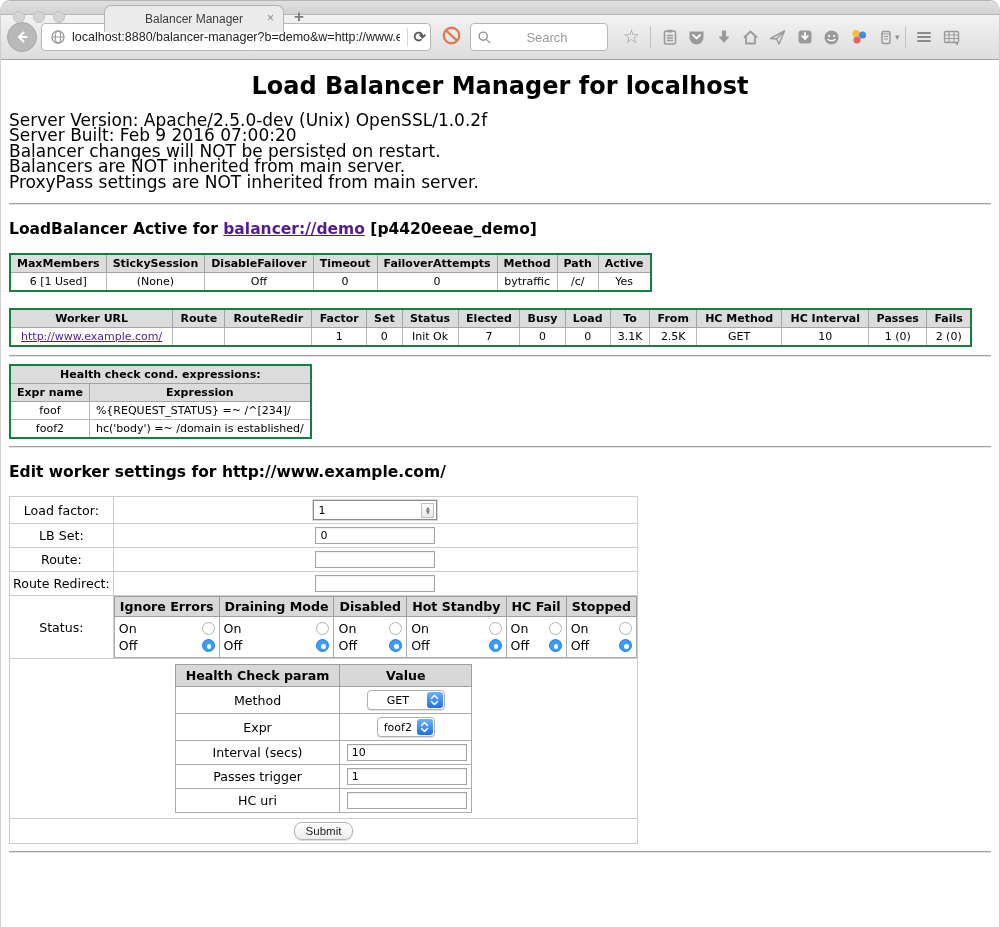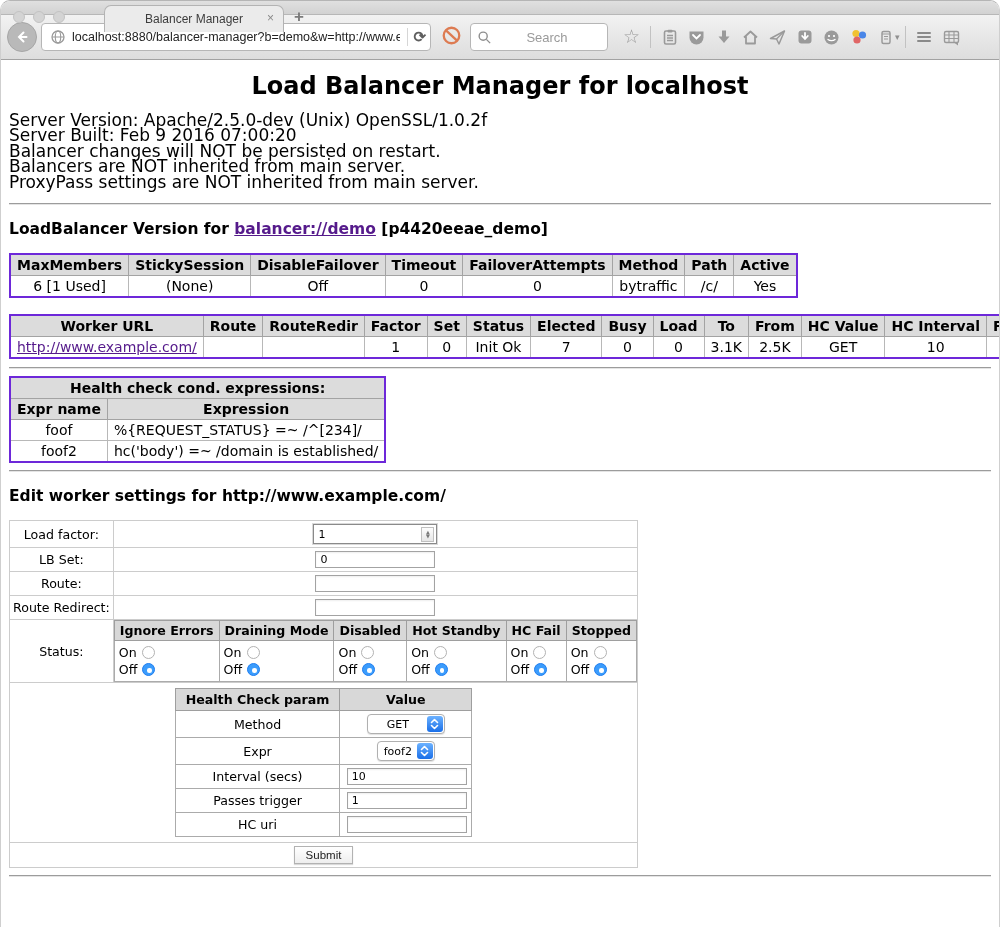--- a/index.html
+++ b/index.html
@@ -46,21 +46,21 @@
   
   .content { background:#fff; padding:0 8px 30px 8px; color:#000; }
   h1.page-title { font-size:24px; margin:12px 0 13px 0; font-weight:bold;text-align:center; }
   .server-info div { font-size:17px; line-height:15.4px; }
   .server-info { margin-bottom:13px; }
   hr.rule { border:none; height:2px; background:#9c9c9c; border-bottom:1px solid #e4e4e4; margin:7px 0; }
   h3.sect { font-size:15.5px; margin:15px 0 15px 0; font-weight:bold; }
   a.vlink { color:#551a8b; text-decoration:underline; font-weight:bold; }
   a.wlink { color:#551a8b; text-decoration:underline; }
 
-  table.dtable { border-collapse:collapse; border:2px solid #6d28d9; font-size:14px; margin-bottom:16px; }
+  table.dtable { border-collapse:collapse; border:2px solid #15803d; font-size:11px; margin-bottom:16px; }
   table.dtable th { background:#dcdcdc; font-weight:bold; padding:2px 6px; border:1px solid #a3a3a3; white-space:nowrap; }
   table.dtable td { padding:2px 6px; border:1px solid #b8b8b8; text-align:center; white-space:nowrap; background:#fff; }
   table.worker { width:963px; margin-bottom:8px; }
   table.expr td.exprtxt { text-align:left; }
   table.expr { margin-top:7px; margin-bottom:1px; }
 
   
   table.ftable { border-collapse:collapse; border:1px solid #b9b9b9; width:564px; font-size:12.6px; }
   table.ftable > tbody > tr > td { border:1px solid #cccccc; padding:3px; }
   td.flabel { text-align:center; width:101px; white-space:nowrap; }
@@ -68,42 +68,42 @@
   .txt { font:11px "DejaVu Sans",sans-serif; border:1px solid #a3a3a3; height:17px; width:120px; padding:1px 4px; background:#fff; box-shadow:inset 0 1px 2px rgba(0,0,0,0.07); }
   .numwrap { display:inline-flex; align-items:center; width:124px; height:20px; border:1px solid #8a8a8a; box-shadow:0 0 0 1px #d9d9d9; background:#fff; padding-right:2px; }
   .numwrap input { border:none; outline:none; flex:1; font:11px "DejaVu Sans",sans-serif; padding:0 4px; min-width:0; }
   .spinner { width:13px; height:15px; border:1px solid #c0c0c0; background:linear-gradient(#fdfdfd,#e6e6e6);
              display:flex; flex-direction:column; align-items:center; justify-content:center; color:#777; }
   .spinner span { font-size:5px; line-height:4.5px; }
 
   table.stable { border-collapse:collapse; width:100%; font-size:12.6px; }
   table.stable th { background:#d8d8d8; border:1px solid #9e9e9e; padding:2px 5px; white-space:nowrap; }
   table.stable td { border:1px solid #ababab; padding:3px 4px; text-align:center; background:#fff; }
-  .radline { display:flex; align-items:center; justify-content:flex-start; gap:5px; height:17px; }
+  .radline { display:flex; align-items:center; justify-content:space-between; gap:5px; height:17px; }
   .radlabel { font-size:12.6px; }
   .radio { display:inline-block; width:13px; height:13px; border-radius:50%; background:#fff; border:1px solid #b2b2b2; position:relative; }
   .radio.checked { background:#3b9cfc; border-color:#1f7ef0; }
   .radio.checked::after { content:""; position:absolute; left:4px; top:4px; width:4.5px; height:4.5px; border-radius:50%; background:#fff; }
 
   table.htable { border-collapse:collapse; border:1px solid #9e9e9e; margin:2px auto; font-size:12.6px; }
   table.htable th { background:#d8d8d8; border:1px solid #9e9e9e; padding:3px 10px; white-space:nowrap; }
   table.htable td { border:1px solid #ababab; padding:3px; text-align:center; background:#fff; }
   td.hlabel { width:140px; }
   td.hval { width:132px; text-align:left; }
   td.hval .txt { margin-left:2px; }
   td.hval.ctr { text-align:center; }
 
   .mac-select { display:inline-flex; align-items:center; height:20px; border:1px solid #b0b0b0; border-radius:4px;
                 background:#fff; box-shadow:0 1px 1px rgba(0,0,0,0.12); padding:1px; vertical-align:middle; }
   .selval { flex:1; text-align:center; font-size:11px; padding:0 4px; }
   .selcap { width:16px; height:16px; border-radius:3px; background:linear-gradient(#6cb2ff,#1a6fe8);
             display:flex; align-items:center; justify-content:center; flex:none; }
 
   .submit-row { text-align:center; }
-  .btn { font:11.5px "Liberation Sans",sans-serif; color:#222; padding:2px 11px; border:1px solid #b2b2b2; border-radius:0;
+  .btn { font:11.5px "Liberation Sans",sans-serif; color:#222; padding:2px 11px; border:1px solid #b2b2b2; border-radius:8px;
          background:linear-gradient(#ffffff,#eeeeee); box-shadow:0 1px 1px rgba(0,0,0,0.15); }
   .endrule { margin-top:13px; }
 </style>
 </head>
 <body>
 
 <div class="window">
 
   <div class="tabbar">
     <div class="lights">
@@ -243,21 +243,21 @@
     <div class="server-info">
       <div>Server Version: Apache/2.5.0-dev (Unix) OpenSSL/1.0.2f</div>
       <div>Server Built: Feb 9 2016 07:00:20</div>
       <div>Balancer changes will NOT be persisted on restart.</div>
       <div>Balancers are NOT inherited from main server.</div>
       <div>ProxyPass settings are NOT inherited from main server.</div>
     </div>
 
     <hr class="rule">
 
-    <h3 class="sect"><span>LoadBalancer Version for </span><a class="vlink" href="#">balancer://demo</a><span> [p4420eeae_demo]</span></h3>
+    <h3 class="sect"><span>LoadBalancer Active for </span><a class="vlink" href="#">balancer://demo</a><span> [p4420eeae_demo]</span></h3>
 
     <table class="dtable">
       <tbody>
       <tr>
         <th>MaxMembers</th>
         <th>StickySession</th>
         <th>DisableFailover</th>
         <th>Timeout</th>
         <th>FailoverAttempts</th>
         <th>Method</th>
@@ -284,21 +284,21 @@
         <th>Route</th>
         <th>RouteRedir</th>
         <th>Factor</th>
         <th>Set</th>
         <th>Status</th>
         <th>Elected</th>
         <th>Busy</th>
         <th>Load</th>
         <th>To</th>
         <th>From</th>
-        <th>HC Value</th>
+        <th>HC Method</th>
         <th>HC Interval</th>
         <th>Passes</th>
         <th>Fails</th>
 
       </tr>
       <tr>
         <td><a class="wlink" href="#">http://www.example.com/</a></td>
         <td></td>
         <td></td>
         <td>1</td>

